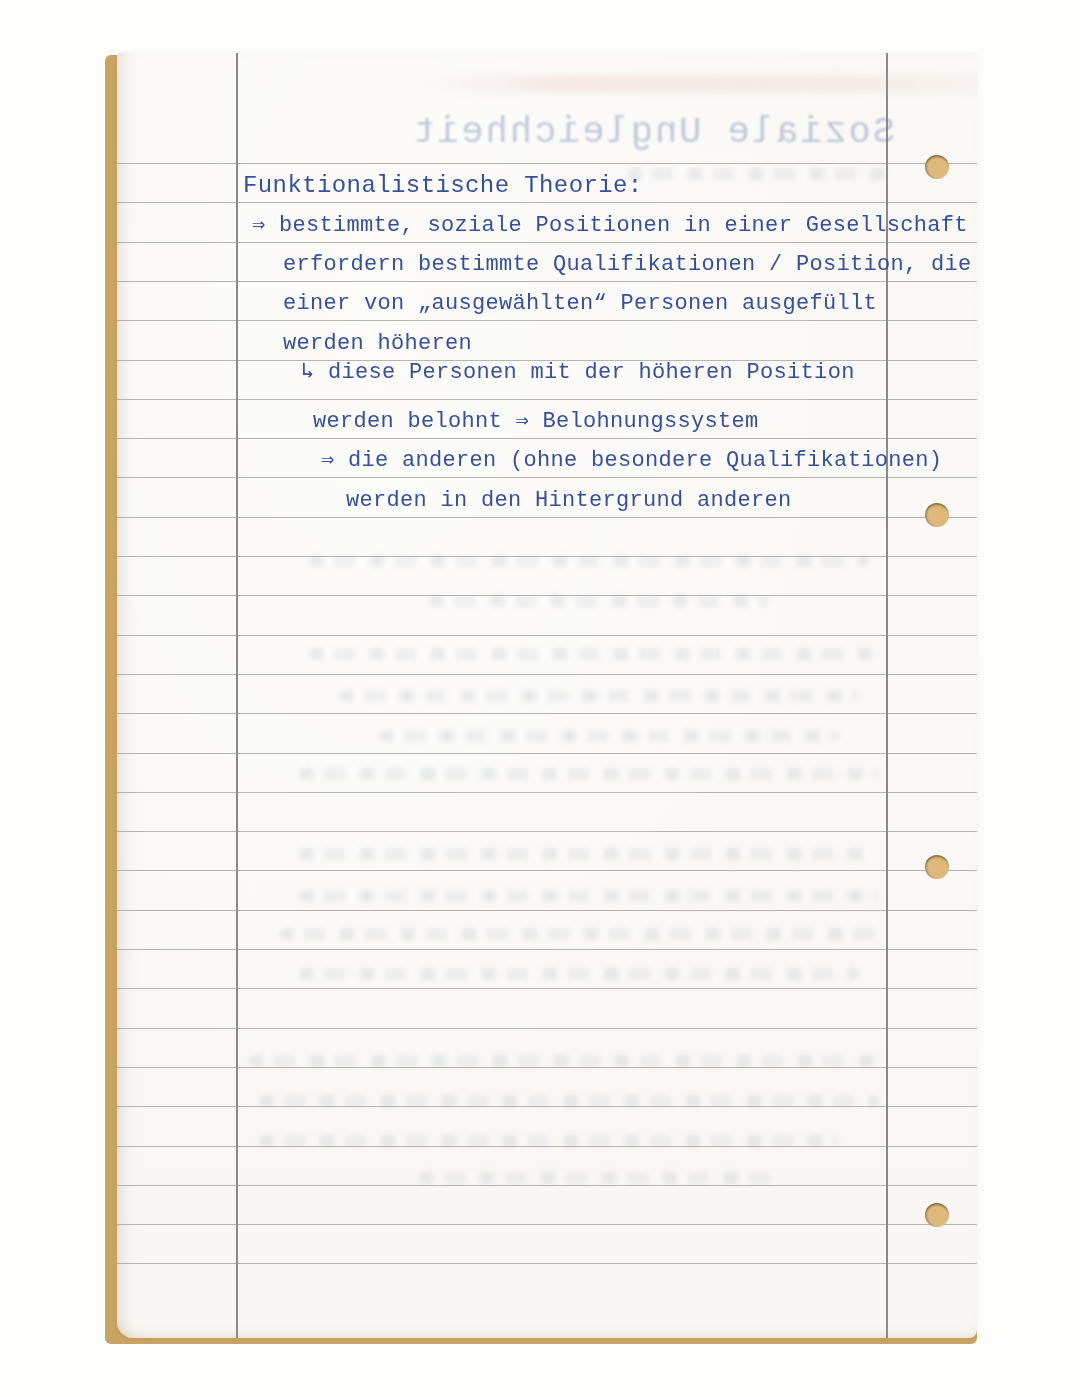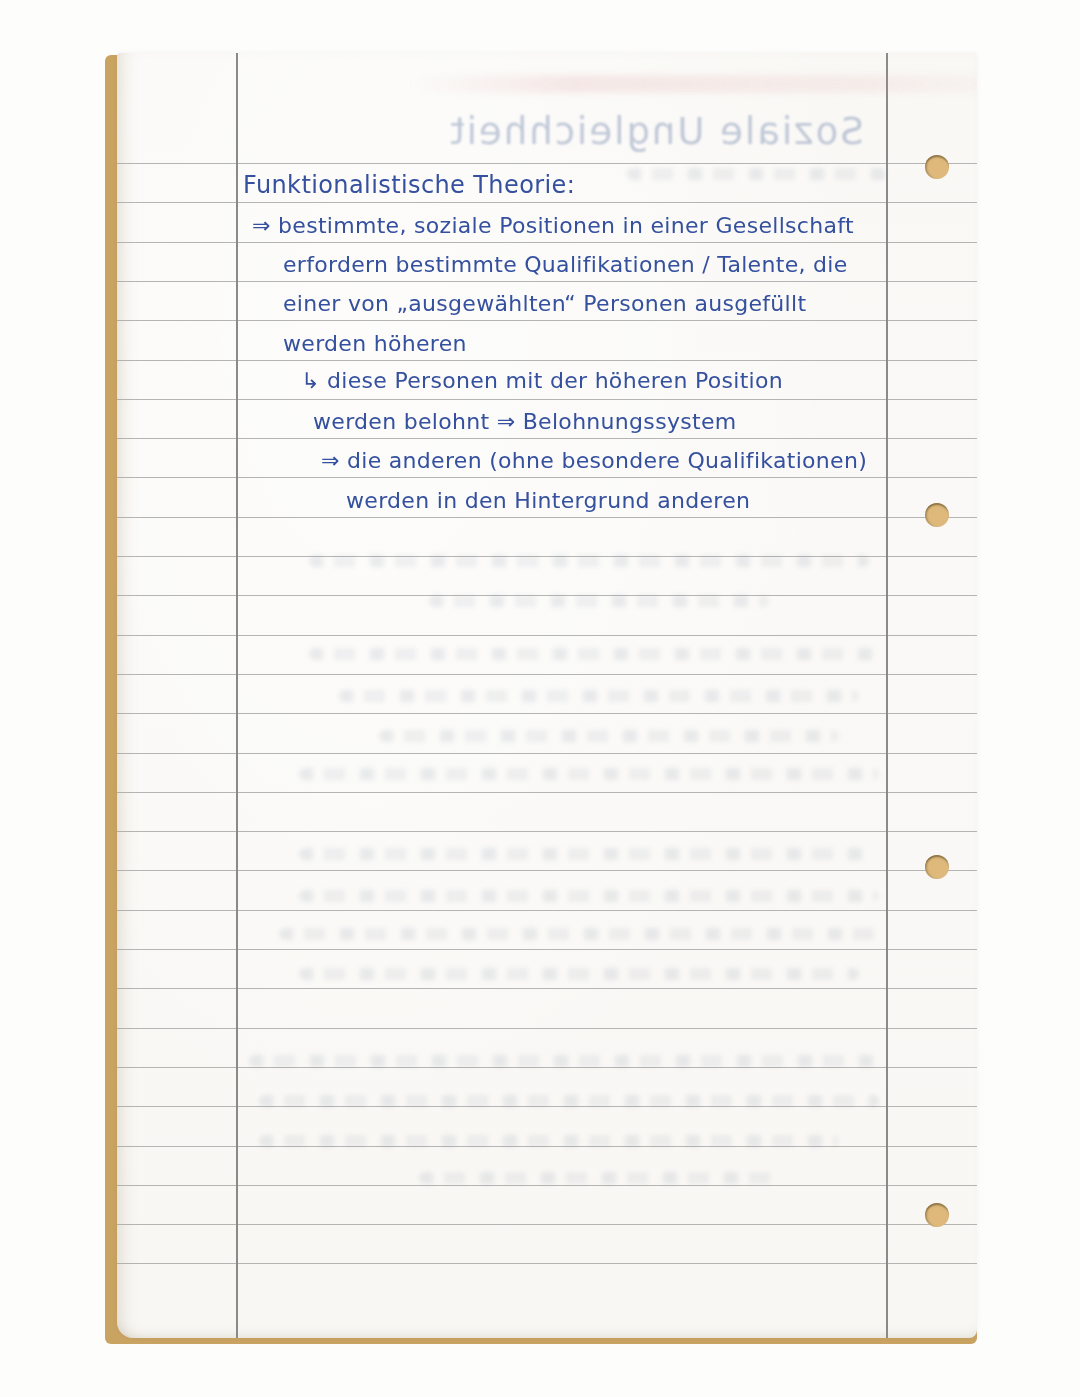--- a/index.html
+++ b/index.html
@@ -2,21 +2,21 @@
 <html><head>
 <meta charset="utf-8">
 <style>
   html,body{
     margin:0; padding:0;
     width:1080px; height:1397px;
     background:#fdfdfc;
     overflow:hidden;
     font-family:"DejaVu Sans", sans-serif;
   }
-  .stage{ position:relative; width:1017px; height:1397px; }
+  .stage{ position:relative; width:1017px; height:1397px;font-family:Liberation Mono, monospace; }
 
   
   .backdrop{
     position:absolute; left:105px; top:55px; width:872px; height:1289px;
     border-radius:6px;
   }
 
   
   .page{
     position:absolute; left:117px; top:53px; width:860px; height:1285px;
@@ -135,22 +135,22 @@
         <div class="smudge" style="left: 182px; top: 915px; width: 560px;"></div>
         <div class="smudge" style="left: 132px; top: 1002px; width: 630px;"></div>
         <div class="smudge" style="left: 142px; top: 1042px; width: 620px;"></div>
         <div class="smudge" style="left: 142px; top: 1082px; width: 580px;"></div>
         <div class="smudge" style="left: 302px; top: 1119px; width: 360px;"></div>
       </div>
 
     <div id="handwriting">
         <div class="hand title" style="left: 126px; top: 116.3px; color: rgb(52, 80, 158);">Funktionalistische Theorie:</div>
         <div class="hand" style="left: 135px; top: 155.6px; color: rgb(52, 80, 158);">⇒ bestimmte, soziale Positionen in einer Gesellschaft</div>
-        <div class="hand" style="left: 166px; top: 194.9px; color: rgb(52, 80, 158);">erfordern bestimmte Qualifikationen / Talente, die</div>
+        <div class="hand" style="left: 166px; top: 194.9px; color: rgb(52, 80, 158);">erfordern bestimmte Qualifikationen / Position, die</div>
         <div class="hand" style="left: 166px; top: 234.2px; color: rgb(52, 80, 158);">einer von „ausgewählten“ Personen ausgefüllt</div>
         <div class="hand" style="left: 166px; top: 273.5px; color: rgb(52, 80, 158);">werden höheren</div>
-        <div class="hand" style="left: 184px; top: 311px; color: rgb(52, 80, 158);">↳ diese Personen mit der höheren Position</div>
+        <div class="hand" style="left: 184px; top: 303px; color: rgb(52, 80, 158);">↳ diese Personen mit der höheren Position</div>
         <div class="hand" style="left: 196px; top: 352.1px; color: rgb(52, 80, 158);">werden belohnt ⇒ Belohnungssystem</div>
         <div class="hand" style="left: 204px; top: 391.4px; color: rgb(52, 80, 158);">⇒ die anderen (ohne besondere Qualifikationen)</div>
         <div class="hand" style="left: 229px; top: 430.7px; color: rgb(52, 80, 158);">werden in den Hintergrund anderen</div>
       </div>
   </div>
 </div>
 
 </body></html>

